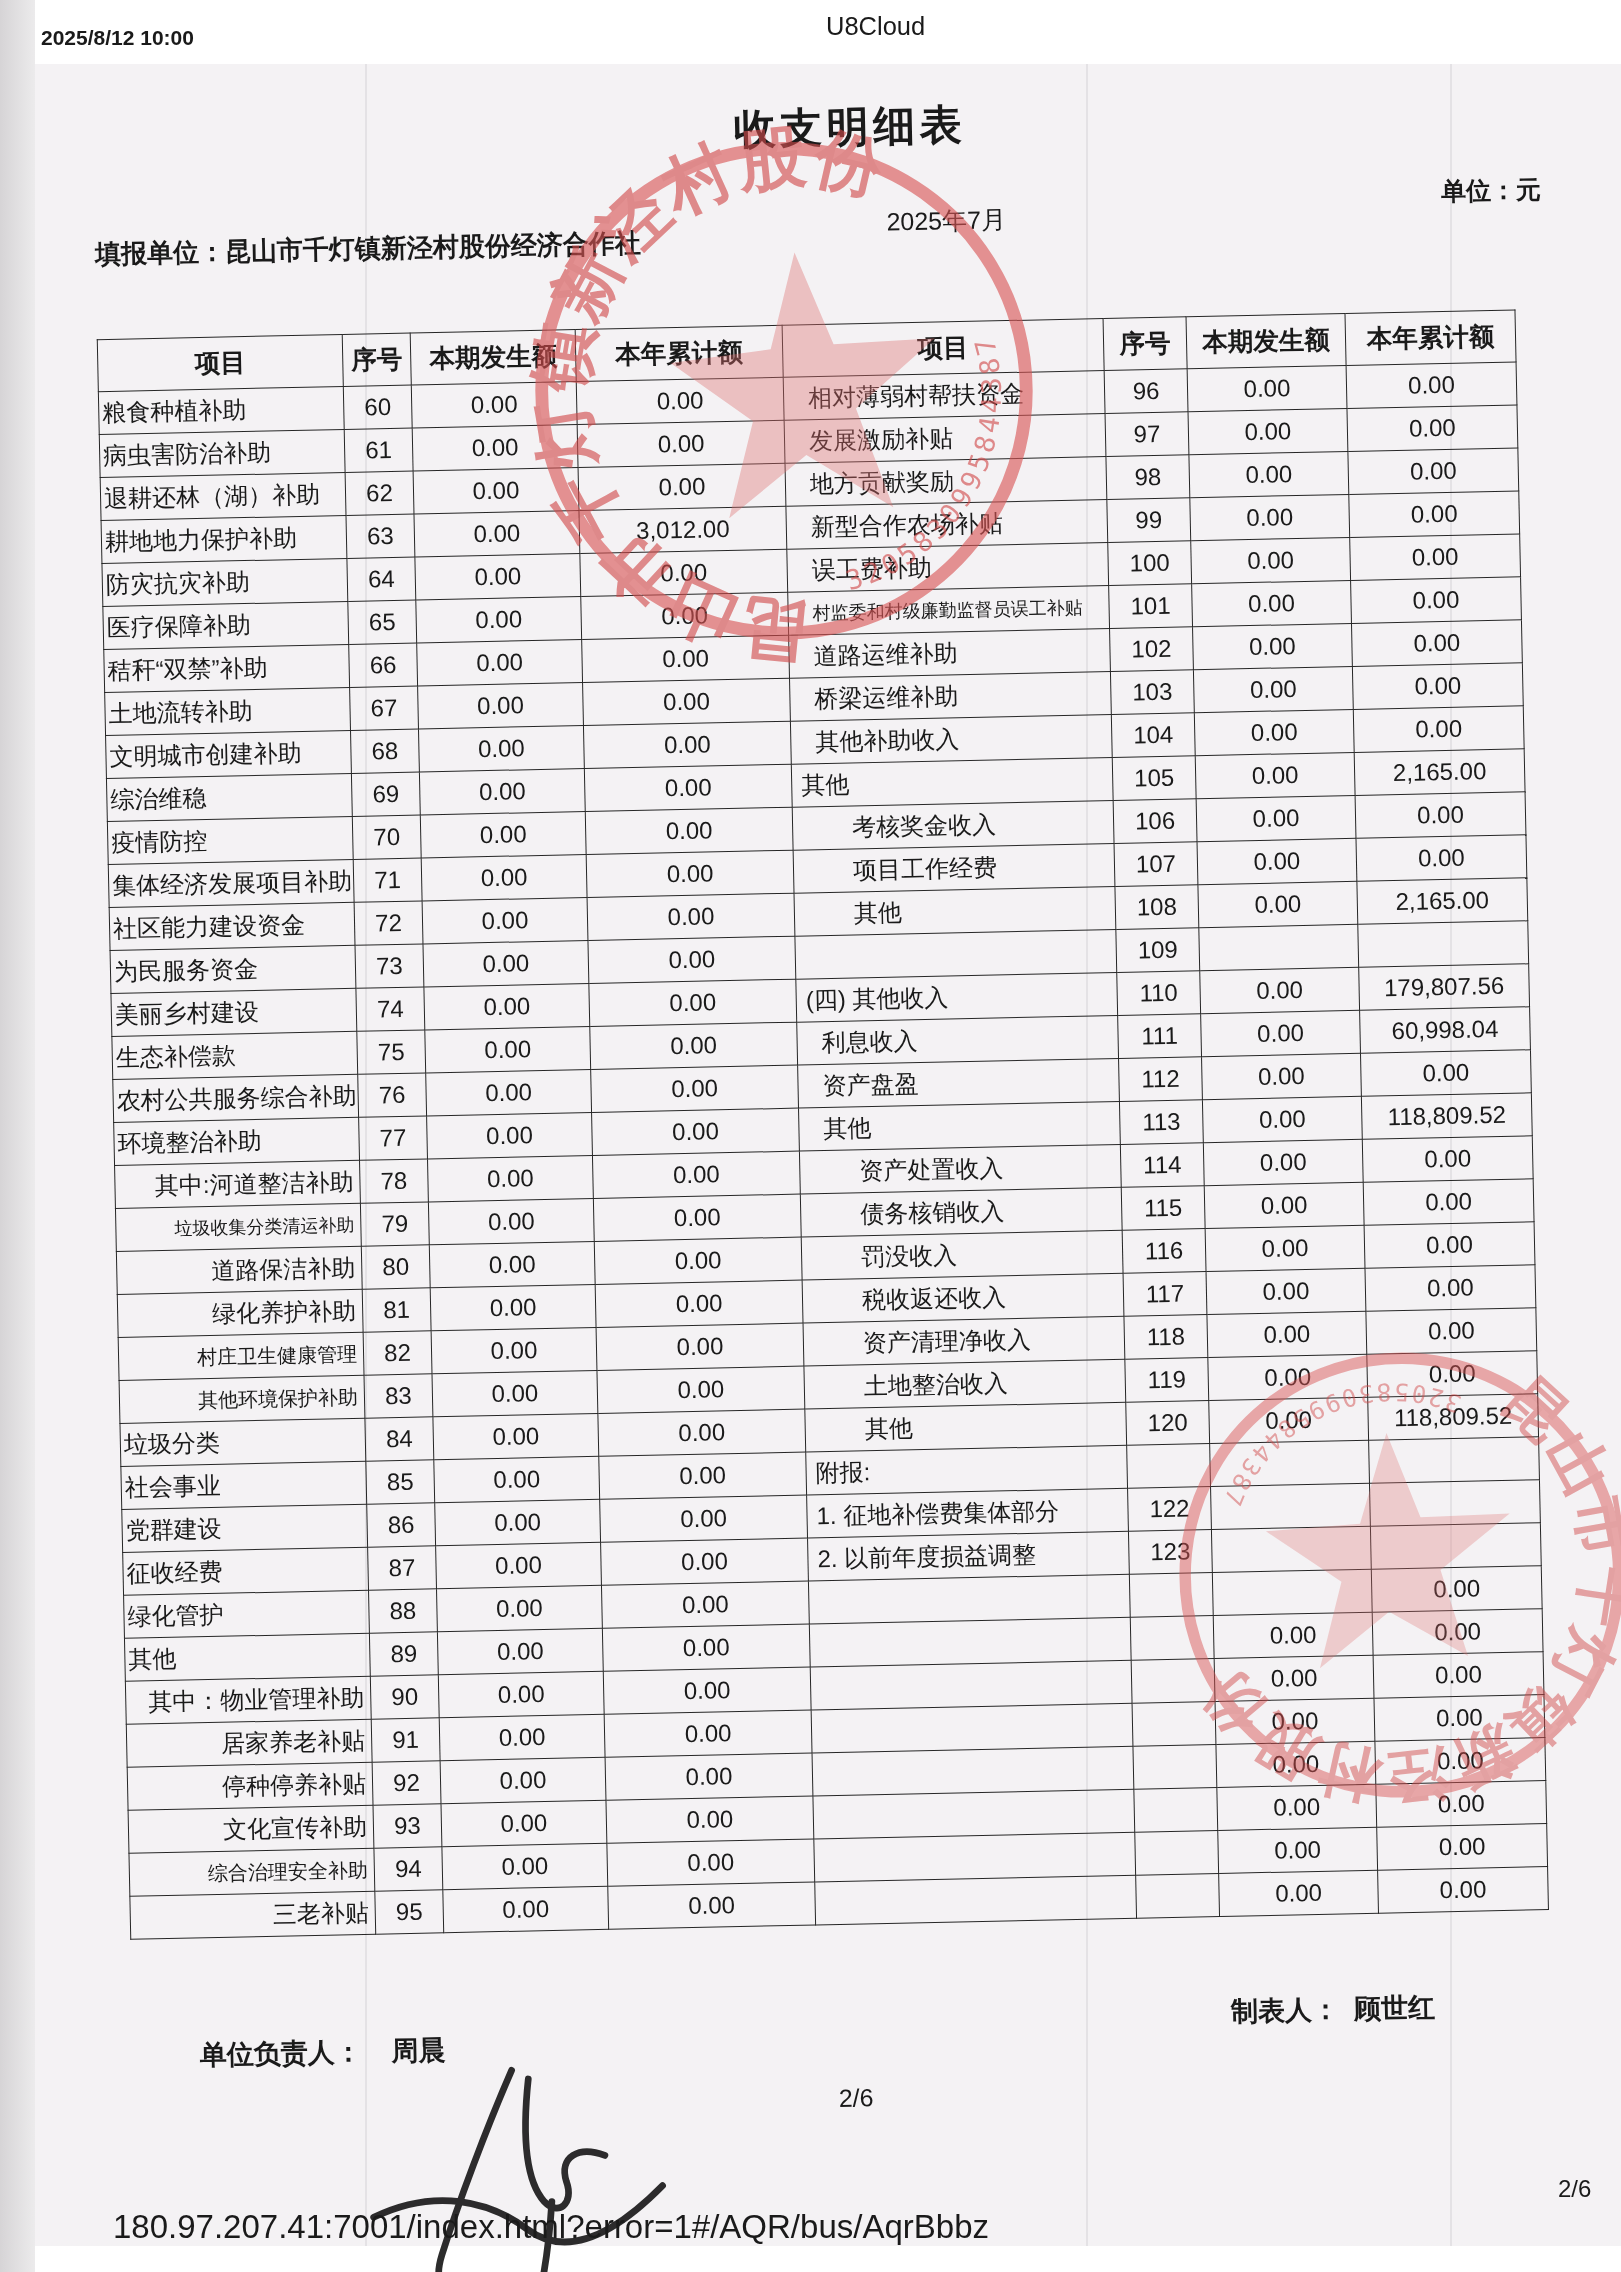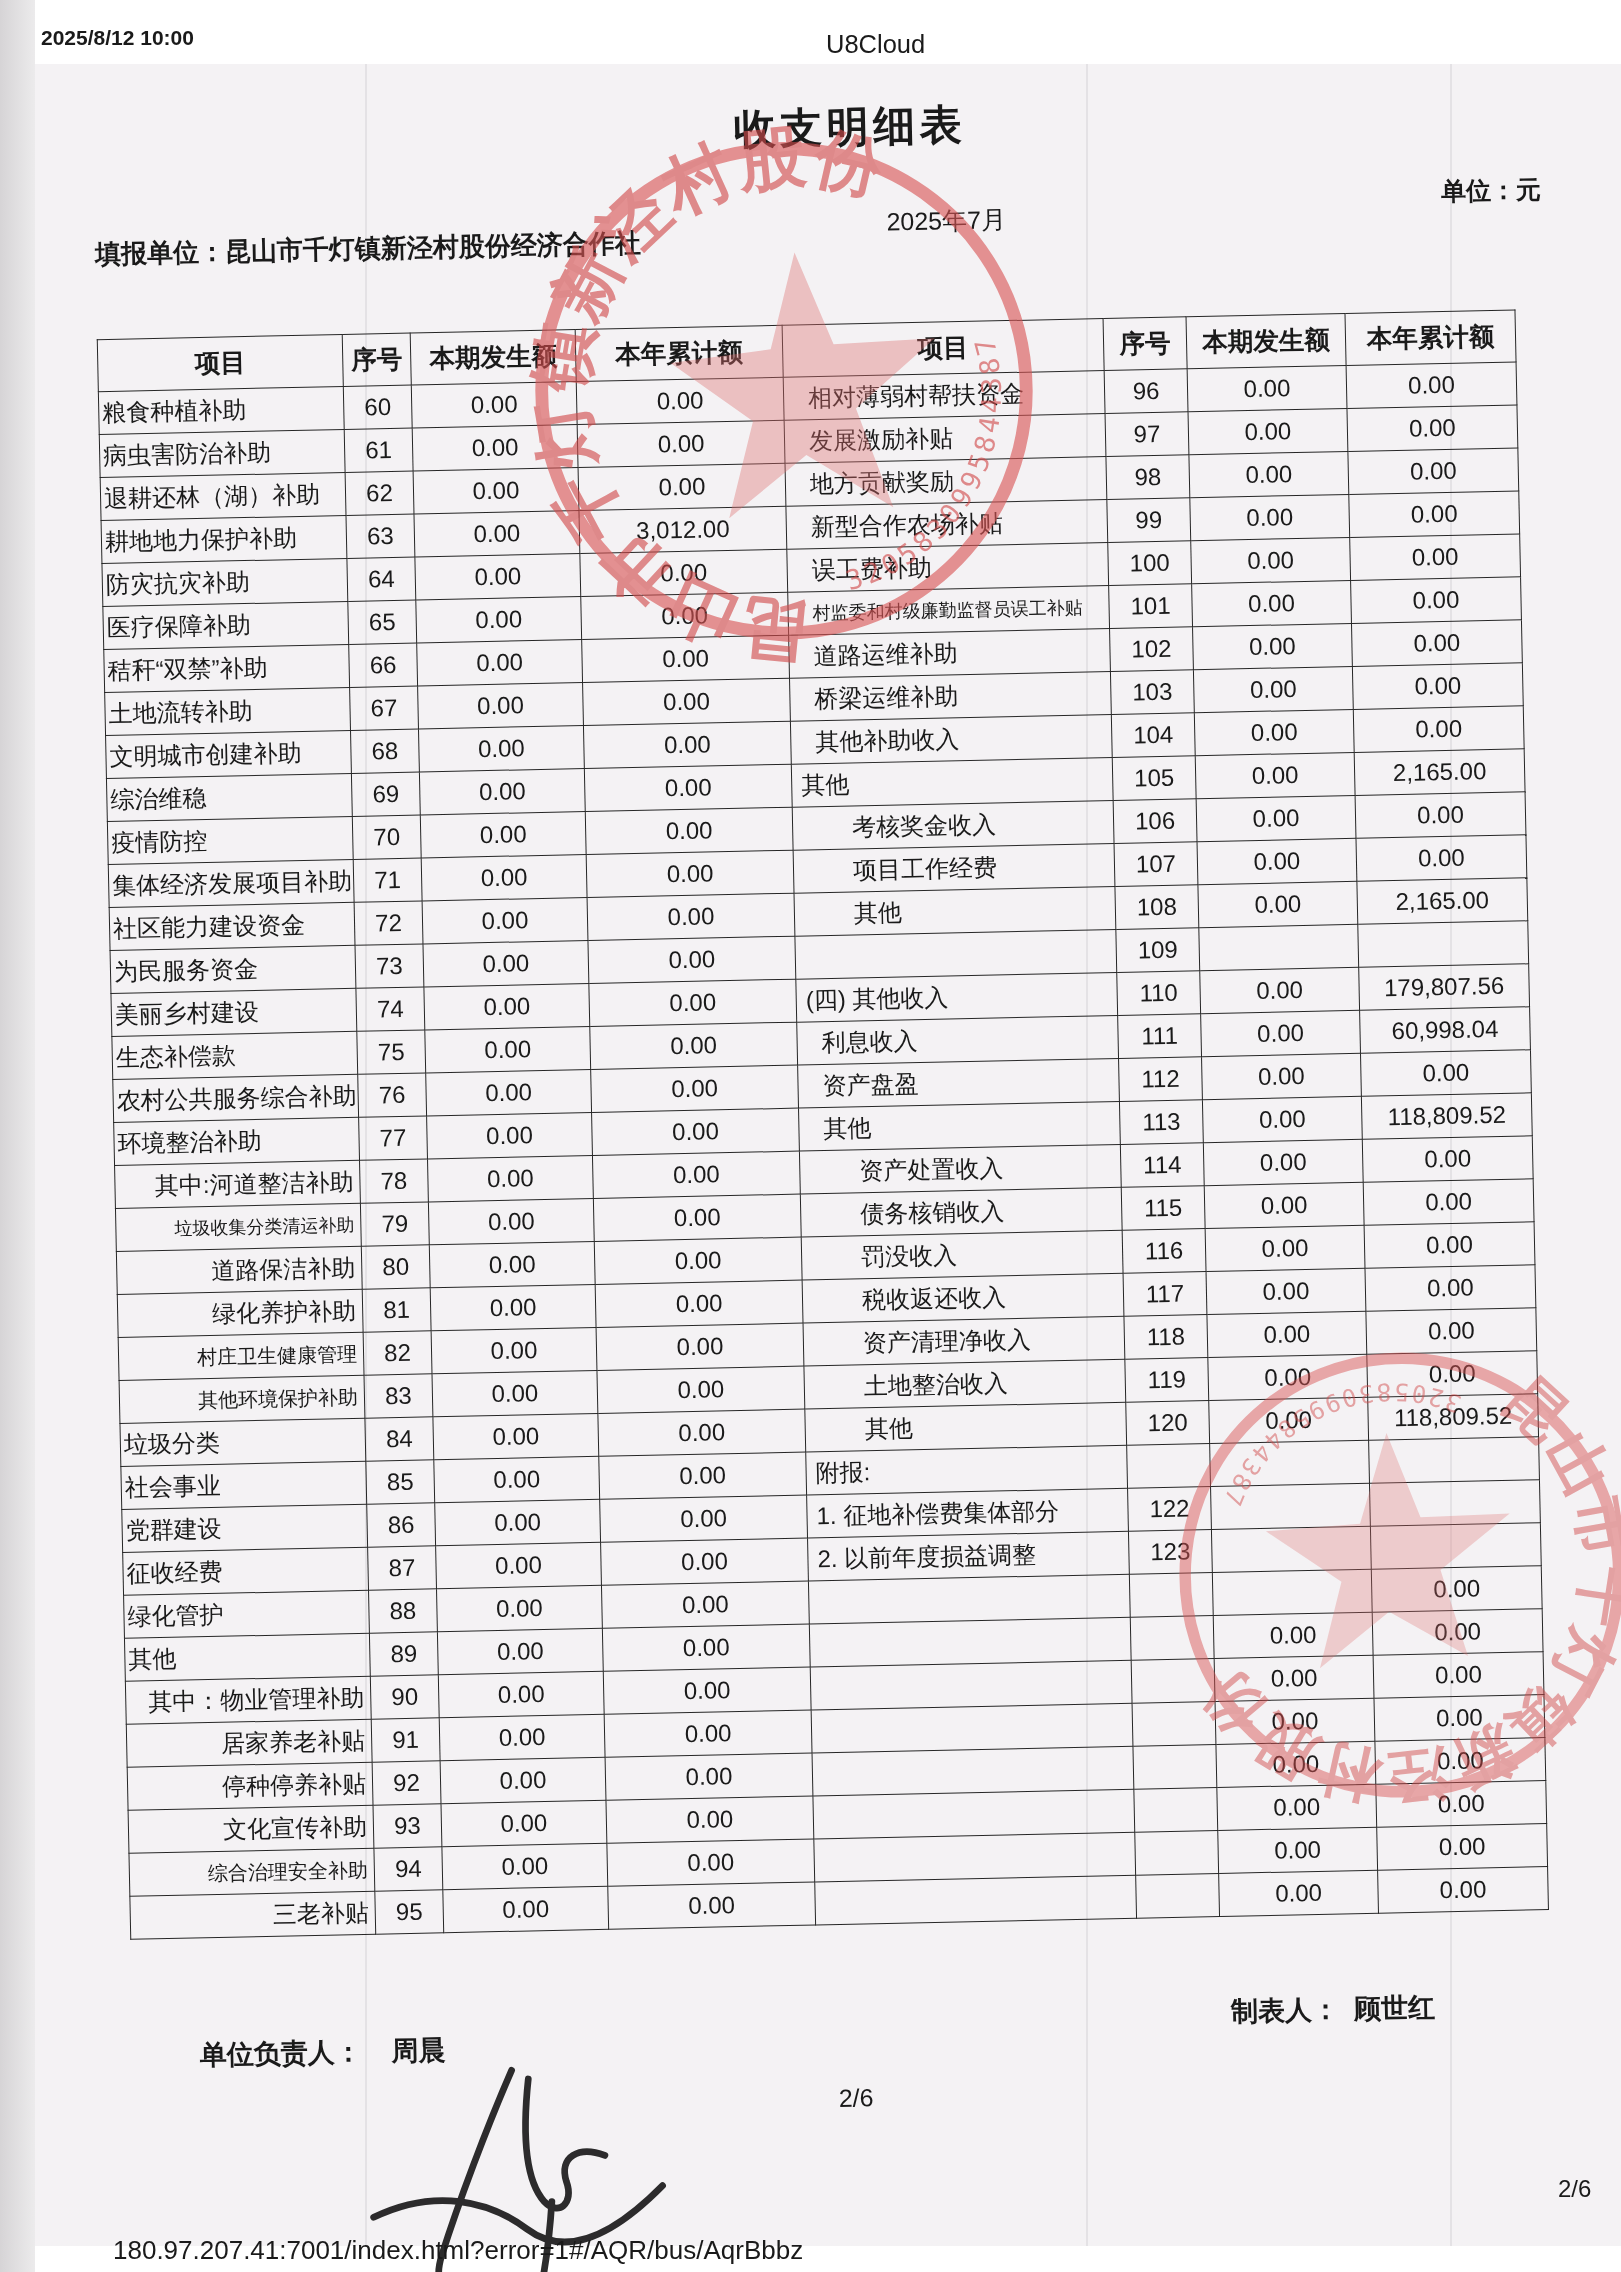--- a/index.html
+++ b/index.html
@@ -11,22 +11,22 @@
   }
   .edge-left{position:absolute;left:0;top:0;width:35px;height:2273px;
     background:linear-gradient(to right,#d6d4d6,#ecebec);}
   .paper{position:absolute;left:35px;top:64px;width:1587px;height:2182px;
     background:#f4f2f4;}
   .streak{position:absolute;top:0;bottom:0;width:2.3px;background:rgba(150,140,155,0.16);}
   .scan-rotate{position:absolute;left:0;top:0;width:1587px;height:2182px;
     transform:rotate(-1.2deg);transform-origin:50% 50%;}
   
   .ph-time{position:absolute;left:41px;top:25.5px;font-size:21px;font-weight:700;}
-  .ph-app{position:absolute;left:826px;top:30px;font-size:25.5px;}
-  .pf-url{position:absolute;left:113px;top:2208px;font-size:26px;margin-top:27px;}
+  .ph-app{position:absolute;left:826px;top:12px;font-size:25.5px;}
+  .pf-url{position:absolute;left:113px;top:2208px;font-size:33px;}
   .pf-page{position:absolute;left:1558px;top:2175px;font-size:24px;}
   
   .doc-title{position:absolute;left:649px;top:36px;width:375px;text-align:center;
     font-size:42px;font-weight:700;letter-spacing:4.5px;}
   .fill-unit{position:absolute;left:79px;top:158px;font-size:26px;font-weight:700;}
   .period{position:absolute;left:871px;top:143px;font-size:25px;}
   .unit-label{position:absolute;left:1426px;top:124px;font-size:25px;font-weight:700;}
   table.sheet{position:absolute;left:79px;top:260px;border-collapse:collapse;
     table-layout:fixed;width:1417px;}
   table.sheet th,table.sheet td{border:1.5px solid #262626;overflow:hidden;}

